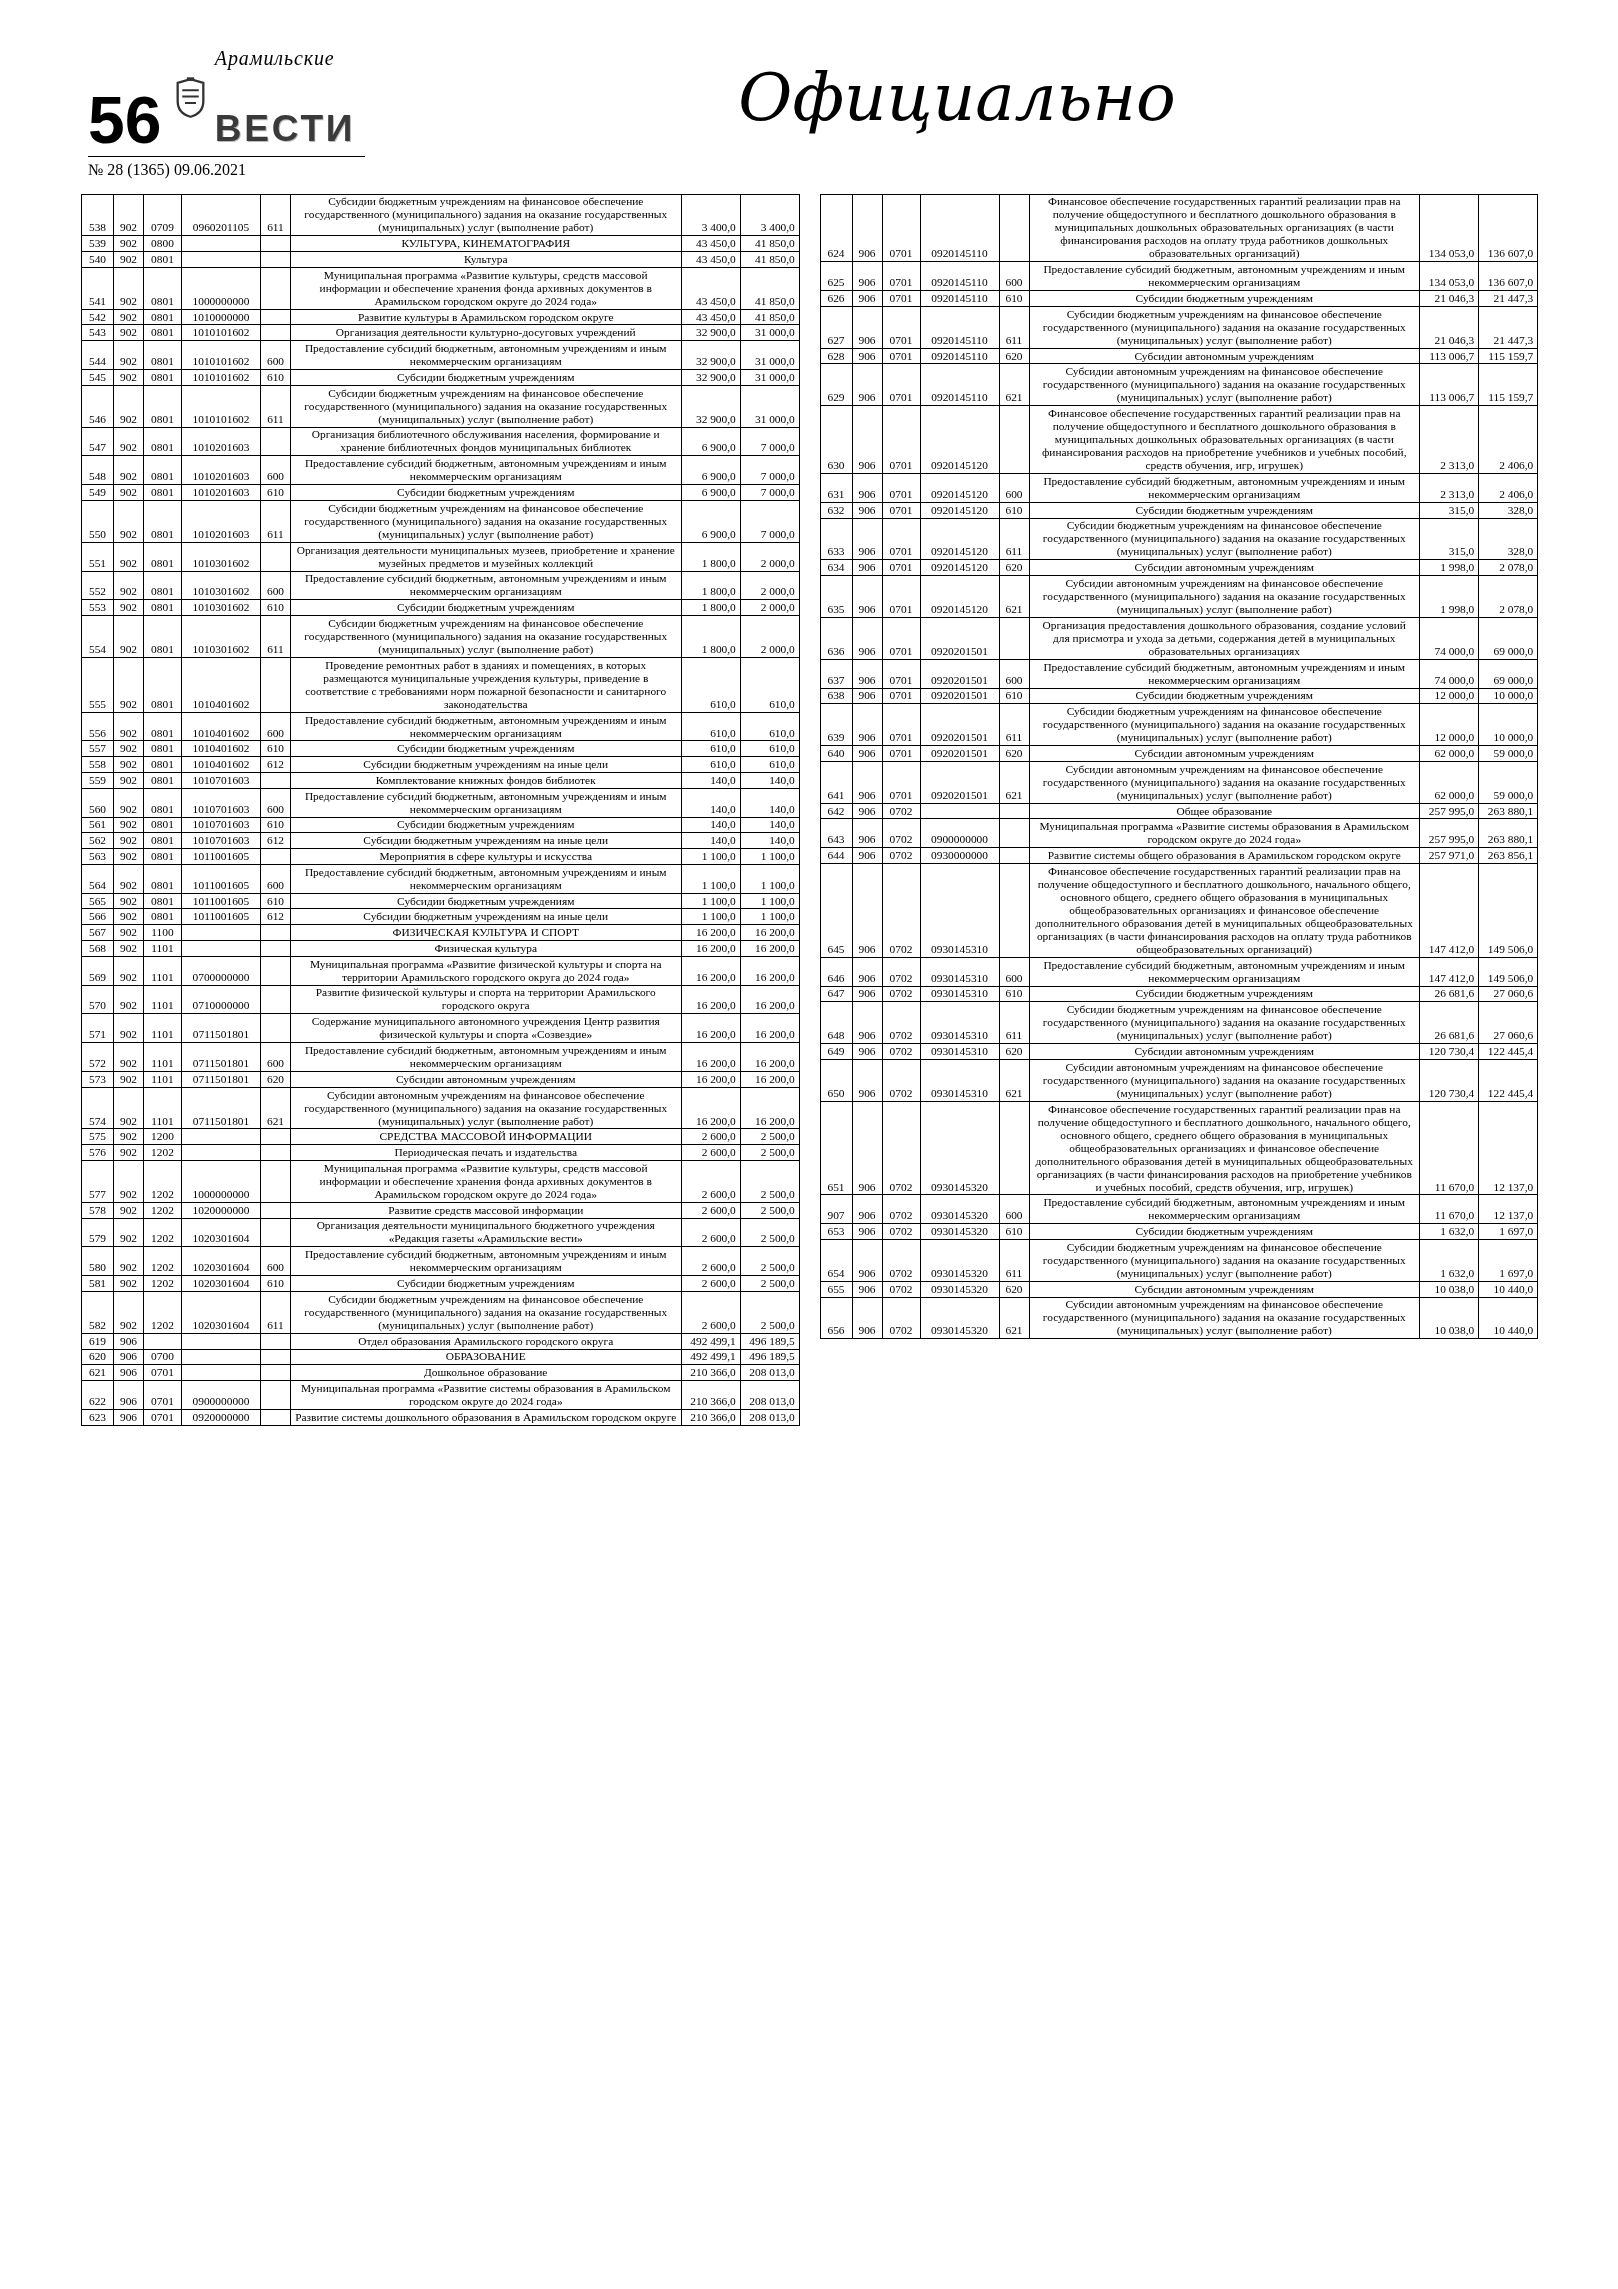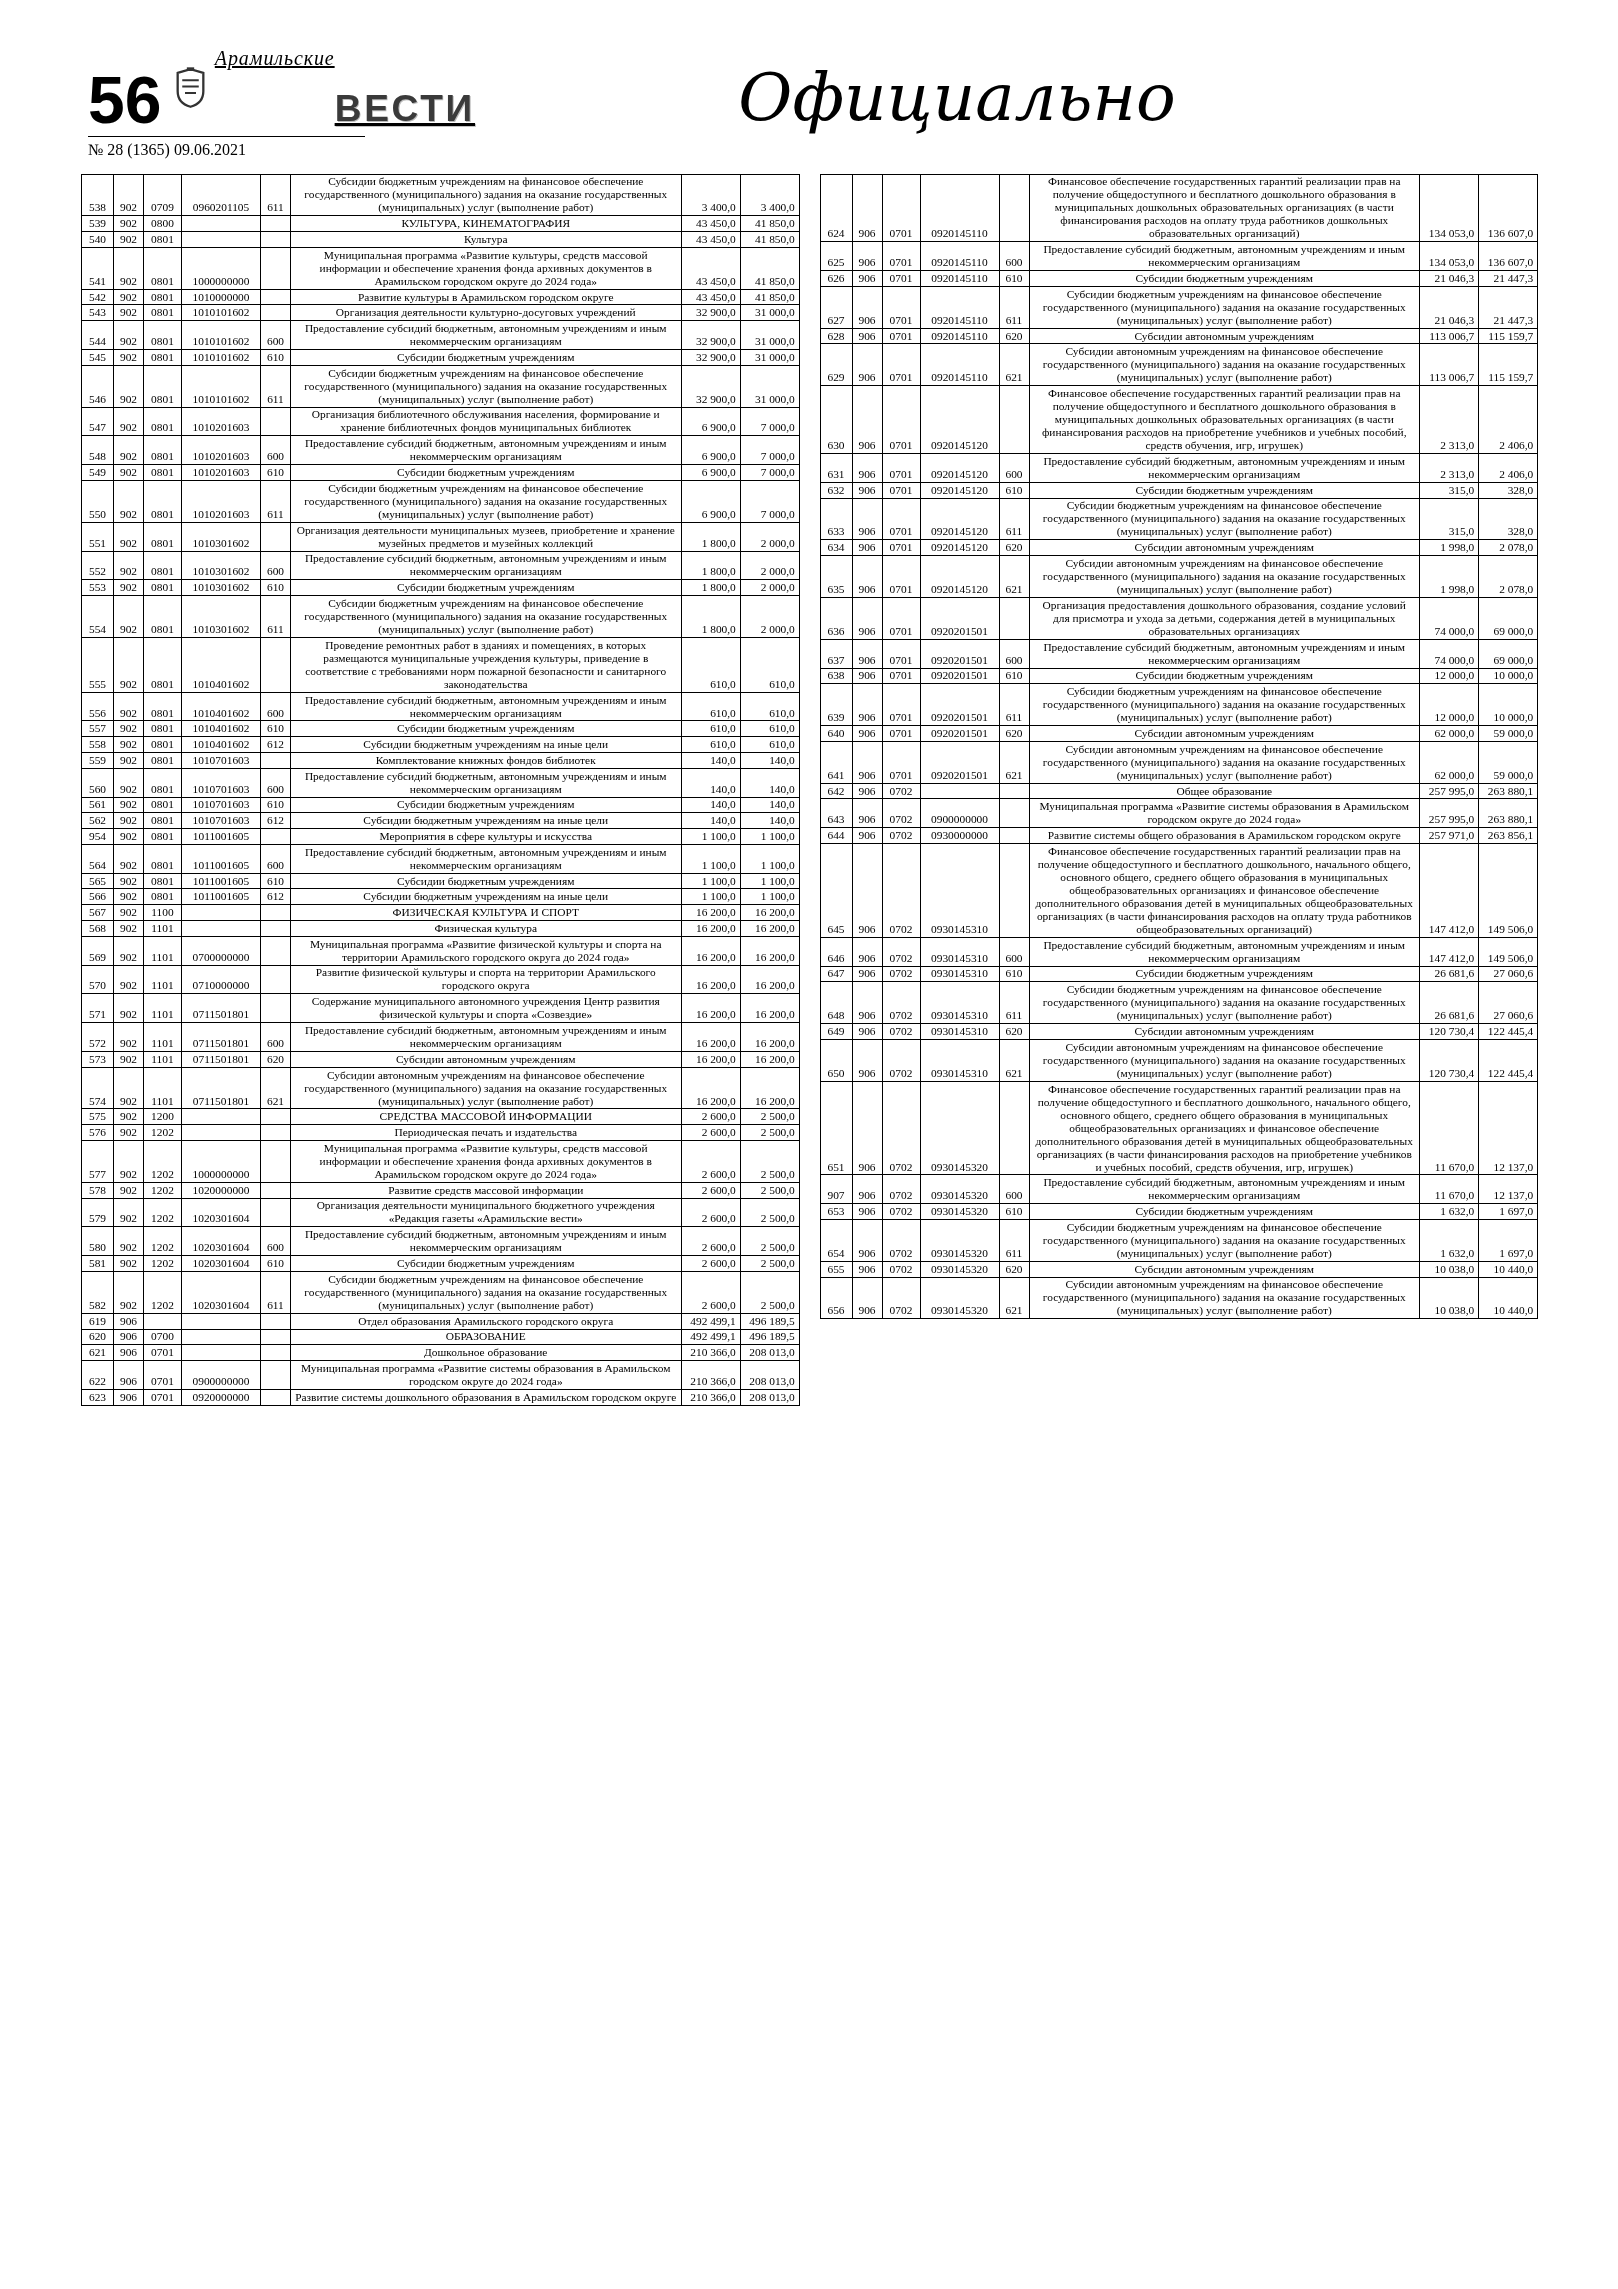--- a/index.html
+++ b/index.html
@@ -6,21 +6,21 @@
   body{width:1619px;font-family:"Liberation Serif",serif;}
   .page{width:1619px;min-height:2290px;box-sizing:border-box;position:relative;}
 
   
   .masthead{display:flex;align-items:flex-start;padding:48px 88px 5.5px 88px;box-sizing:border-box;gap:18px;}
   .mast-left{width:388px;flex:0 0 auto;}
   .mast-top{display:flex;align-items:flex-end;gap:13px;}
   .page-num{font-size:66px;font-weight:bold;line-height:0.9;font-family:"Liberation Sans",sans-serif;}
   .brand{display:flex;align-items:center;gap:7.4px;padding-bottom:3.7px;}
   .brand-emblem{width:33px;height:41px;flex:0 0 auto;}
-  .brand-text{display:flex;flex-direction:row;line-height:1;text-decoration:underline;}
+  .brand-text{display:flex;flex-direction:column;line-height:1;}
   .brand-top{font-style:italic;font-size:20px;letter-spacing:0.9px;}
   .brand-main{font-family:"Liberation Sans",sans-serif;font-weight:bold;font-size:37px;letter-spacing:2.8px;color:#3a3a3a;text-shadow:0.9px 0.9px 0 #bbb;margin-top:42px;}
   .mast-rule{border-top:1.4px solid #000;margin-top:5.5px;width:277px;}
   .issue{font-size:16px;padding-top:3.7px;font-family:Liberation Serif, serif;}
   .section-title{flex:1;text-align:center;font-family:"DejaVu Serif",serif;font-style:italic;font-size:66px;line-height:1;padding-top:16.6px;padding-right:111px;}
 
   
   .columns{display:flex;gap:20px;padding:9.2px 81px 37px 81px;align-items:flex-start;box-sizing:border-box;}
   .col{flex:1 1 0;min-width:0;}
   table.budget{border-collapse:collapse;width:100%;table-layout:fixed;}
@@ -313,21 +313,21 @@
               <td class="c0">562</td>
               <td class="c1">902</td>
               <td class="c2">0801</td>
               <td class="c3">1010701603</td>
               <td class="c4">612</td>
               <td class="c5">Субсидии бюджетным учреждениям на иные цели</td>
               <td class="c6">140,0</td>
               <td class="c7">140,0</td>
             </tr>
             <tr>
-              <td class="c0">954</td>
+              <td class="c0">563</td>
               <td class="c1">902</td>
               <td class="c2">0801</td>
               <td class="c3">1011001605</td>
               <td class="c4"></td>
               <td class="c5">Мероприятия в сфере культуры и искусства</td>
               <td class="c6">1 100,0</td>
               <td class="c7">1 100,0</td>
             </tr>
             <tr>
               <td class="c0">564</td>

